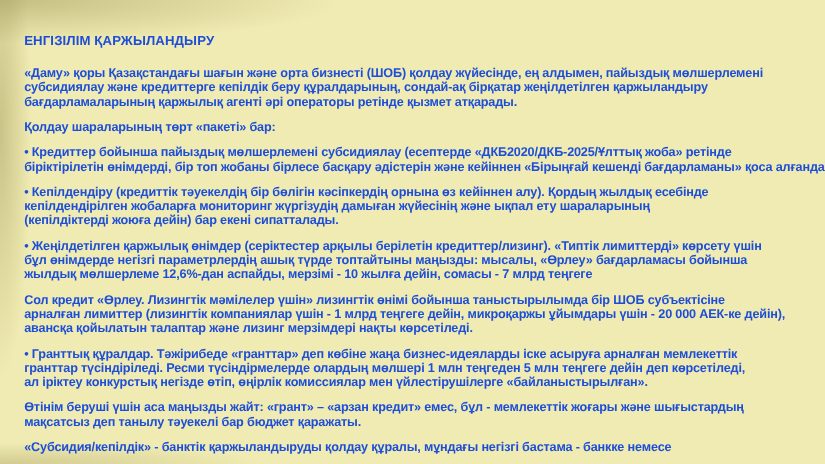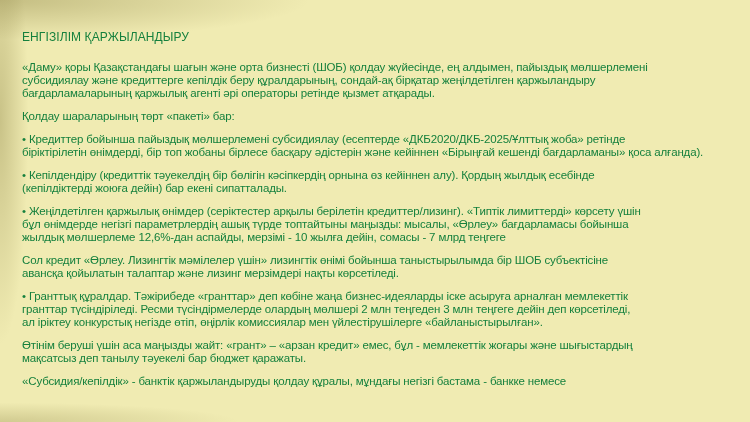--- a/index.html
+++ b/index.html
@@ -32,25 +32,25 @@
   .content {
     position: relative;
     padding: 12px 14px 0 22px;
     color: #161410;
   }
   .block {
     margin: 0 0 10px 0;
   }
   .line {
     font-size: 11.5px;
-    font-weight: 400;
+    font-weight: 700;
     line-height: 13px;
     letter-spacing: -0.15px;
     white-space: nowrap;
-    color: #15803d;
+    color: #1d4ed8;
   }
   h1.heading-block {
     margin: 0 0 12px 0;
   }
   h1.heading-block .line {
     font-size: 12px;
     letter-spacing: 0.1px;
   }
 </style>
 </head>
@@ -75,37 +75,39 @@
       <div class="line">Қолдау шараларының төрт «пакеті» бар:</div>
     </div>
 
     <div class="block">
       <div class="line">• Кредиттер бойынша пайыздық мөлшерлемені субсидиялау (есептерде «ДКБ2020/ДКБ-2025/Ұлттық жоба» ретінде</div>
       <div class="line">біріктірілетін өнімдерді, бір топ жобаны бірлесе басқару әдістерін және кейіннен «Бірыңғай кешенді бағдарламаны» қоса алғанда).</div>
     </div>
 
     <div class="block">
       <div class="line">• Кепілдендіру (кредиттік тәуекелдің бір бөлігін кәсіпкердің орнына өз кейіннен алу). Қордың жылдық есебінде</div>
+      <div class="line">кепілдендірілген жобаларға мониторинг жүргізудің дамыған жүйесінің және ықпал ету шараларының</div>
       <div class="line">(кепілдіктерді жоюға дейін) бар екені сипатталады.</div>
     </div>
 
     <div class="block">
       <div class="line">• Жеңілдетілген қаржылық өнімдер (серіктестер арқылы берілетін кредиттер/лизинг). «Типтік лимиттерді» көрсету үшін</div>
       <div class="line">бұл өнімдерде негізгі параметрлердің ашық түрде топтайтыны маңызды: мысалы, «Өрлеу» бағдарламасы бойынша</div>
       <div class="line">жылдық мөлшерлеме 12,6%-дан аспайды, мерзімі - 10 жылға дейін, сомасы - 7 млрд теңгеге</div>
     </div>
 
     <div class="block">
       <div class="line">Сол кредит «Өрлеу. Лизингтік мәмілелер үшін» лизингтік өнімі бойынша таныстырылымда бір ШОБ субъектісіне</div>
+      <div class="line">арналған лимиттер (лизингтік компаниялар үшін - 1 млрд теңгеге дейін, микроқаржы ұйымдары үшін - 20 000 АЕК-ке дейін),</div>
       <div class="line">авансқа қойылатын талаптар және лизинг мерзімдері нақты көрсетіледі.</div>
     </div>
 
     <div class="block">
       <div class="line">• Гранттық құралдар. Тәжірибеде «гранттар» деп көбіне жаңа бизнес-идеяларды іске асыруға арналған мемлекеттік</div>
-      <div class="line">гранттар түсіндіріледі. Ресми түсіндірмелерде олардың мөлшері 2 млн теңгеден 3 млн теңгеге дейін деп көрсетіледі,</div>
+      <div class="line">гранттар түсіндіріледі. Ресми түсіндірмелерде олардың мөлшері 1 млн теңгеден 5 млн теңгеге дейін деп көрсетіледі,</div>
       <div class="line">ал іріктеу конкурстық негізде өтіп, өңірлік комиссиялар мен үйлестірушілерге «байланыстырылған».</div>
     </div>
 
     <div class="block">
       <div class="line">Өтінім беруші үшін аса маңызды жайт: «грант» – «арзан кредит» емес, бұл - мемлекеттік жоғары және шығыстардың</div>
       <div class="line">мақсатсыз деп танылу тәуекелі бар бюджет қаражаты.</div>
     </div>
 
     <div class="block">
       <div class="line">«Субсидия/кепілдік» - банктік қаржыландыруды қолдау құралы, мұндағы негізгі бастама - банкке немесе</div>

